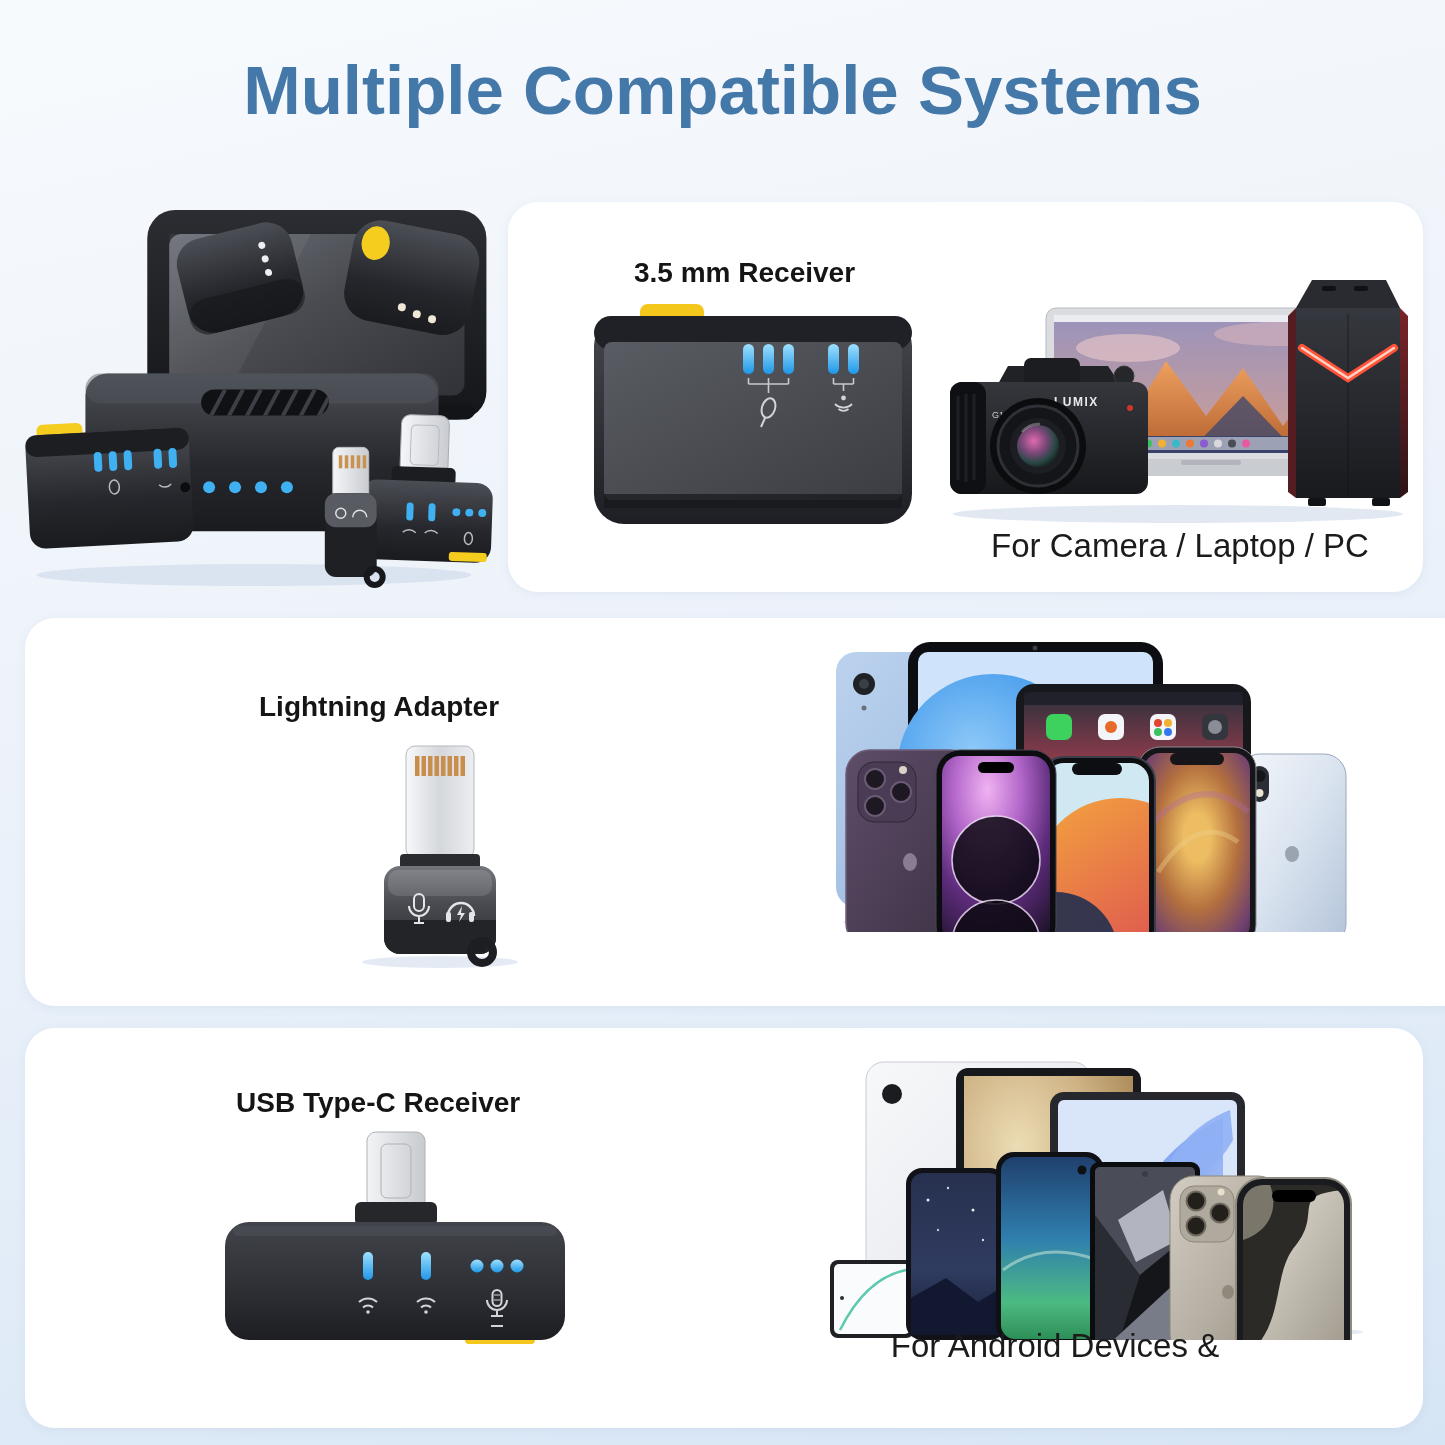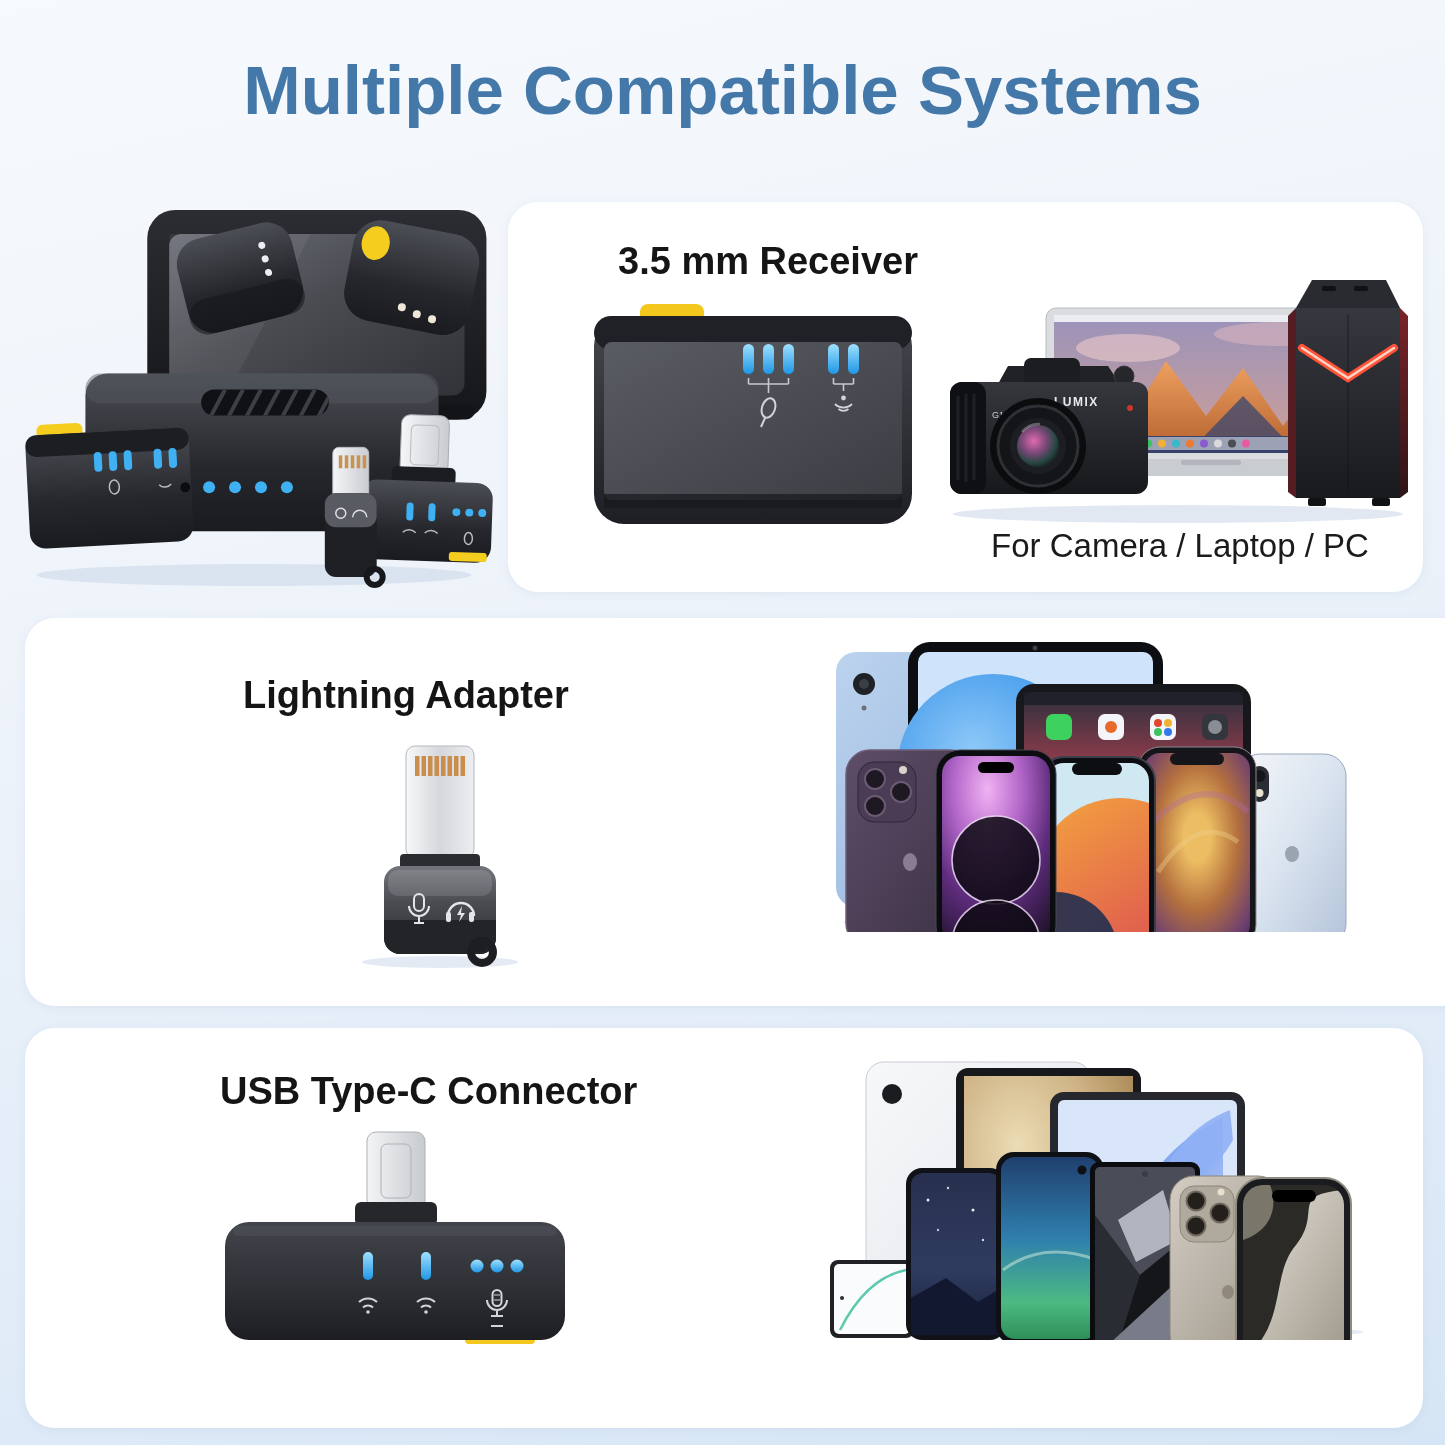--- a/index.html
+++ b/index.html
@@ -6,21 +6,21 @@
   .canvas{position:relative;width:1445px;height:1445px;overflow:hidden;
     font-family:"Liberation Sans",sans-serif;
     background:linear-gradient(168deg,#f7fafd 0%,#eef3fa 40%,#e3edf8 70%,#d6e5f5 100%);}
   .page-title{position:absolute;top:56px;left:0;width:100%;margin:0;text-align:center;
     font-size:69px;font-weight:700;color:#4478a9;letter-spacing:0;line-height:1;}
   .card{position:absolute;background:#ffffff;border-radius:30px;
     box-shadow:0 2px 10px rgba(110,140,180,0.10);}
   .card1{left:508px;top:202px;width:915px;height:390px;}
   .card2{left:25px;top:618px;width:1398px;height:388px;padding-left:48px;}
   .card3{left:25px;top:1028px;width:1398px;height:400px;}
-  .card-title{position:absolute;margin:0;font-size:38px;font-weight:700;color:#151515;line-height:1.05;}
+  .card-title{position:absolute;margin:16px;font-size:28px;font-weight:700;color:#151515;line-height:1.05;}
   .t1{left:110px;top:40px;}
   .t2{left:218px;top:58px;}
   .t3{left:195px;top:44px;}
   .caption{position:absolute;margin:0;font-size:33px;font-weight:400;color:#1b1b1b;
     text-align:center;line-height:40px;}
   .cap1{left:422px;top:324px;width:500px;}
   .cap2{left:730px;top:305px;width:600px;}
   .cap3{left:730px;top:298px;width:600px;}
   svg{position:absolute;display:block;}
   .hero{left:8px;top:188px;width:492px;height:404px;}
@@ -438,21 +438,21 @@
             <circle cx="188" cy="322" r="44" fill="#0d0a12" stroke="#e8d8f0" stroke-width="1.5" opacity="0.85"></circle>
           </g>
         </g>
         <rect x="170" y="140" width="36" height="11" rx="5.5" fill="#000000"></rect>
       </g>
     </svg>
 
   </section>
 
   <section class="card card3">
-    <h2 class="card-title t3">USB Type-C Connector</h2>
+    <h2 class="card-title t3">USB Type-C Receiver</h2>
 
     <svg class="usbc" viewBox="0 0 360 235">
       <defs>
         <linearGradient id="u-plug" x1="0" y1="0" x2="1" y2="0">
           <stop offset="0" stop-color="#f3f4f6"></stop>
             <stop offset="1" stop-color="#c7cace"></stop>
         </linearGradient>
         <linearGradient id="u-body" x1="0" y1="0" x2="0" y2="1">
           <stop offset="0" stop-color="#42444b"></stop>
             <stop offset="0.55" stop-color="#2e3036"></stop>
@@ -601,16 +601,16 @@
           <g clip-path="url(#n-c15)">
             <rect x="425" y="145" width="101" height="174" fill="#2b2a27"></rect>
             <path d="M425,319 C470,285 452,235 478,205 C505,172 470,155 526,150 L526,319 Z" fill="url(#n-tis)"></path>
             <path d="M425,200 C455,190 460,165 452,145 L425,145 Z" fill="#8f897c" opacity="0.8"></path>
           </g>
         </g>
         <rect x="454" y="150" width="44" height="12" rx="6" fill="#000000"></rect>
       </g>
     </svg>
 
-    <p class="caption cap3"><br></p>
+    <p class="caption cap3"><span>For Android Devices &amp;</span><br></p>
   </section>
 
 </div>
 
 </body></html>

